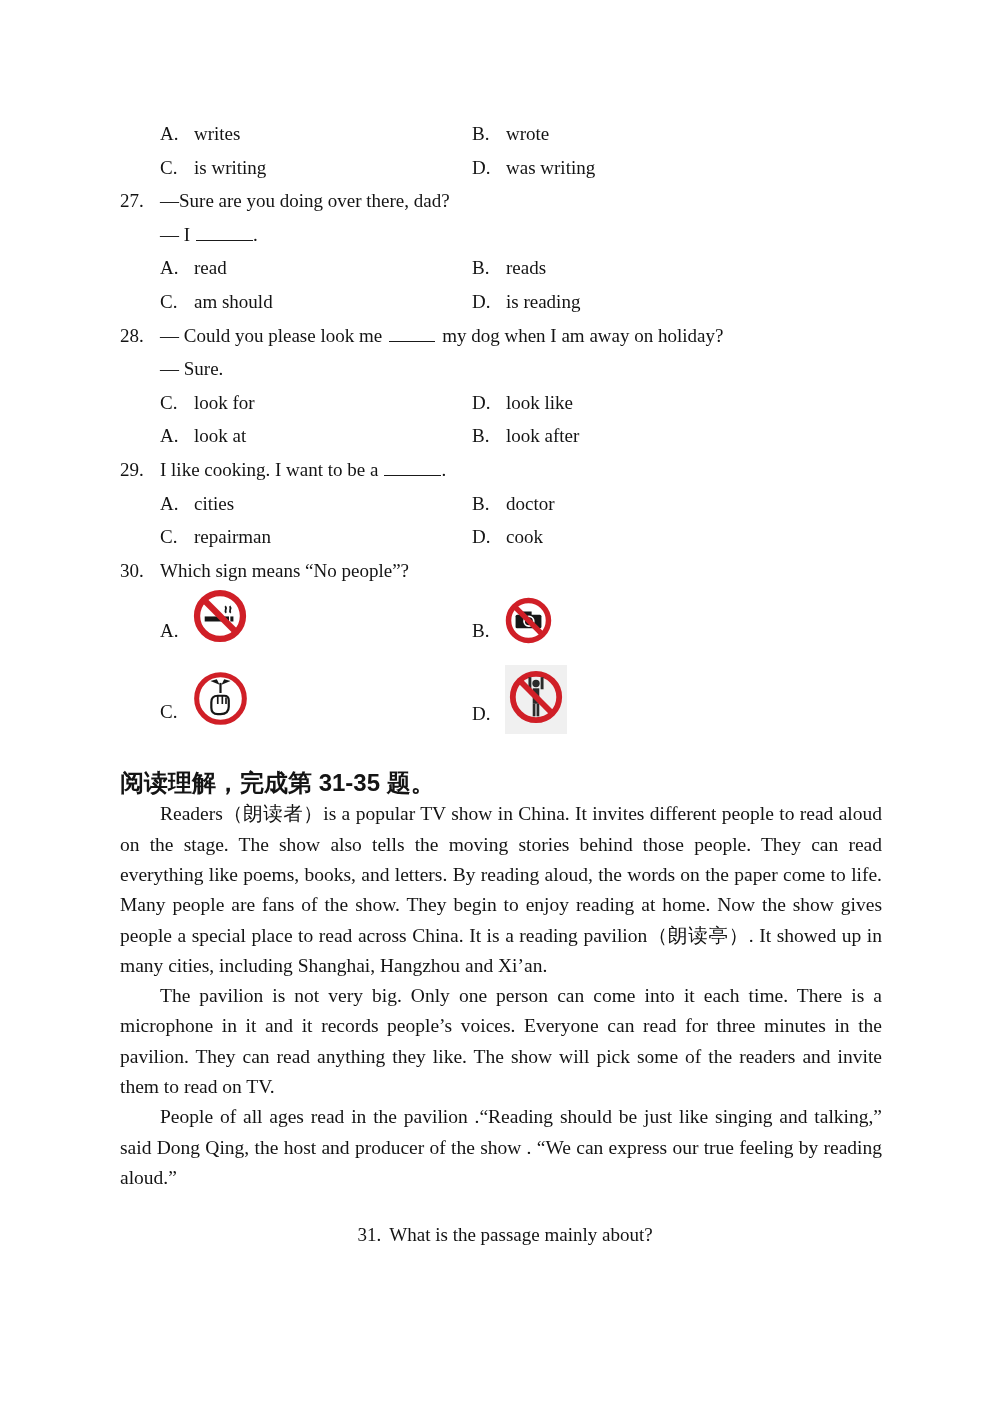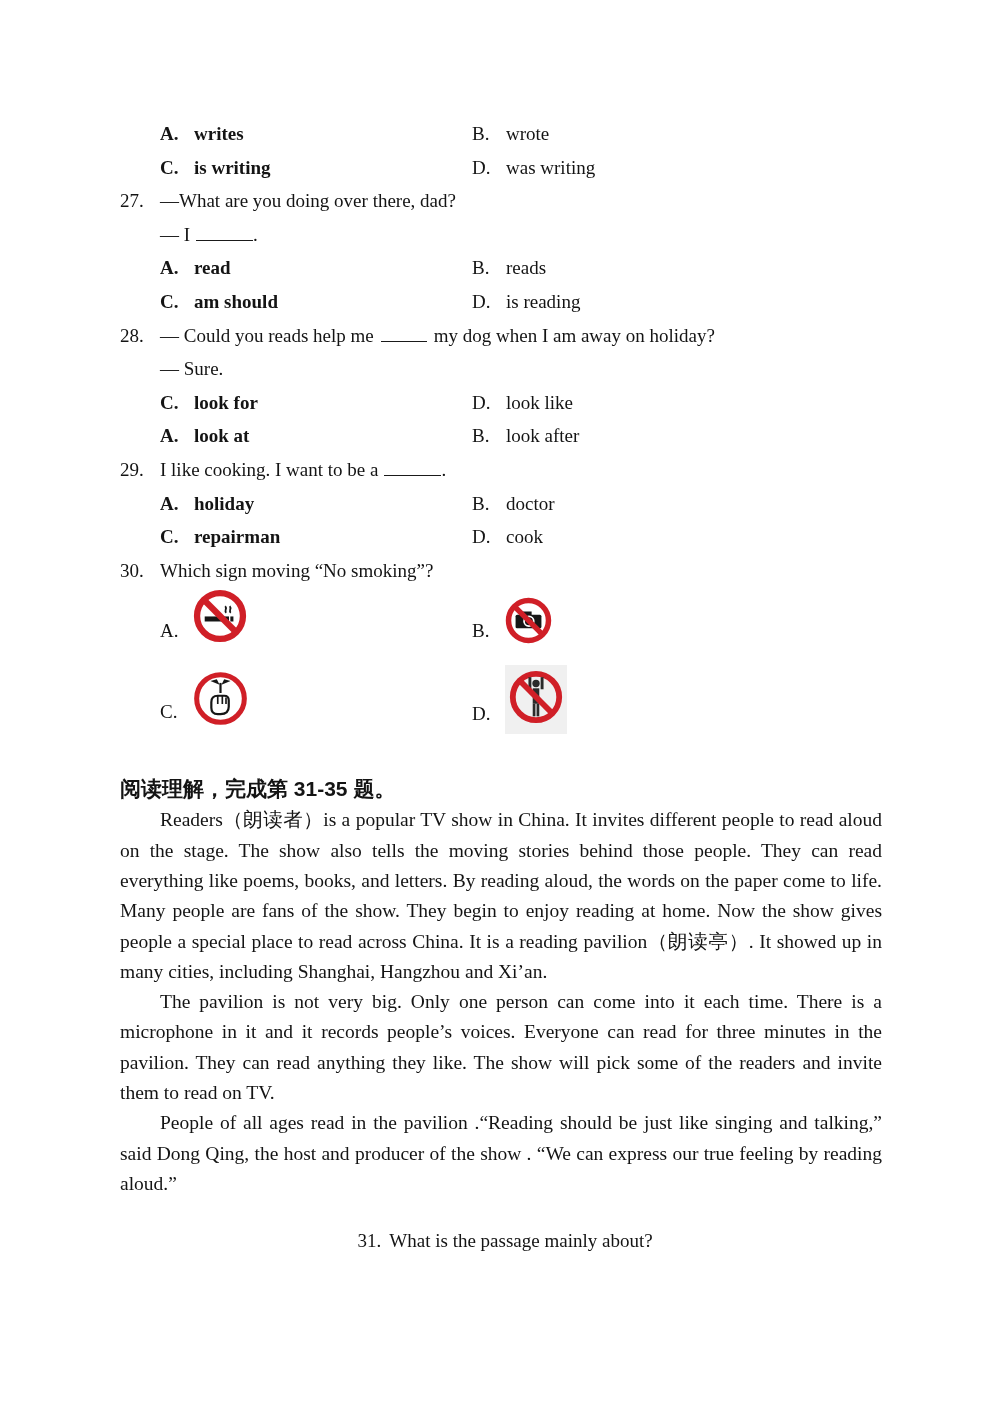--- a/index.html
+++ b/index.html
@@ -9,36 +9,36 @@
     overflow:hidden;
   }
   .content { position:absolute; left:120px; top:117px; width:762px; font-size:19px; }
 
   
   .mcq-line { height:33.6px; line-height:33.6px; white-space:nowrap; }
   .qnum  { display:inline-block; width:40px; }
   .indent{ margin-left:40px; }
   .opt-row { display:flex; }
   .opt   { display:inline-block; }
-  .opt.c1{ margin-left:40px; width:312px;font-weight:bold; }
+  .opt.c1{ margin-left:40px; width:312px; }
   .okey  { display:inline-block; width:34px; }
   .blank { display:inline-block; height:15px; border-bottom:1.6px solid #1a1a1a; vertical-align:baseline; }
   .w57 { width:57px; } .w46 { width:46px; margin:0 7px; } .gapl { margin-left:6px; }
 
   
   .sign-row { position:relative; }
   .sr1 { height:78px; } .sr2 { height:82px; }
   .sign-label { position:absolute; }
   .sign-icon  { position:absolute; }
   .dbg { background:#f0f0f0; padding:2px; }
 
   
   .reading-heading {
-    margin-top:26px; height:32px; line-height:32px;
-    font-weight:700; font-size:21px;
+    margin-top:20px; height:32px; line-height:32px;
+    font-weight:700; font-size:24px;
     font-family:"Liberation Sans","DejaVu Sans",sans-serif;
   }
   .passage p { margin:0; line-height:30.3px; text-align:justify; text-indent:40px; font-size:19.5px; }
   .u { text-underline-offset:4px; }
   .q31-line { margin-top:27px; height:30px; line-height:30px; white-space:nowrap;text-align:center; }
 </style>
 </head>
 <body>
 
 <div class="page">
@@ -47,63 +47,63 @@
     <div class="mcq-line opt-row">
       <span class="opt c1"><span class="okey">A.</span><span>writes</span></span>
       <span class="opt"><span class="okey">B.</span><span>wrote</span></span>
     </div>
     <div class="mcq-line opt-row">
       <span class="opt c1"><span class="okey">C.</span><span>is writing</span></span>
       <span class="opt"><span class="okey">D.</span><span>was writing</span></span>
     </div>
 
     <div class="mcq-line">
-      <span class="qnum">27.</span><span>—What are you doing over there, dad?</span>
+      <span class="qnum">27.</span><span>—Sure are you doing over there, dad?</span>
     </div>
     <div class="mcq-line">
       <span class="indent">— I</span><span class="blank w57 gapl"></span><span>.</span>
     </div>
     <div class="mcq-line opt-row">
       <span class="opt c1"><span class="okey">A.</span><span>read</span></span>
       <span class="opt"><span class="okey">B.</span><span>reads</span></span>
     </div>
     <div class="mcq-line opt-row">
       <span class="opt c1"><span class="okey">C.</span><span>am should</span></span>
       <span class="opt"><span class="okey">D.</span><span>is reading</span></span>
     </div>
 
     <div class="mcq-line">
-      <span class="qnum">28.</span><span>— Could you reads help me</span><span class="blank w46"></span><span>my dog when I am away on holiday?</span>
+      <span class="qnum">28.</span><span>— Could you please look me</span><span class="blank w46"></span><span>my dog when I am away on holiday?</span>
     </div>
     <div class="mcq-line">
       <span class="indent">— Sure.</span>
     </div>
     <div class="mcq-line opt-row">
       <span class="opt c1"><span class="okey">C.</span><span>look for</span></span>
       <span class="opt"><span class="okey">D.</span><span>look like</span></span>
     </div>
     <div class="mcq-line opt-row">
       <span class="opt c1"><span class="okey">A.</span><span>look at</span></span>
       <span class="opt"><span class="okey">B.</span><span>look after</span></span>
     </div>
 
     <div class="mcq-line">
       <span class="qnum">29.</span><span>I like cooking. I want to be a</span><span class="blank w57 gapl"></span><span>.</span>
     </div>
     <div class="mcq-line opt-row">
-      <span class="opt c1"><span class="okey">A.</span><span>holiday</span></span>
+      <span class="opt c1"><span class="okey">A.</span><span>cities</span></span>
       <span class="opt"><span class="okey">B.</span><span>doctor</span></span>
     </div>
     <div class="mcq-line opt-row">
       <span class="opt c1"><span class="okey">C.</span><span>repairman</span></span>
       <span class="opt"><span class="okey">D.</span><span>cook</span></span>
     </div>
 
     <div class="mcq-line">
-      <span class="qnum">30.</span><span>Which sign moving “No smoking”?</span>
+      <span class="qnum">30.</span><span>Which sign means “No people”?</span>
     </div>
 
     <div class="sign-row sr1">
       <span class="sign-label" style="left:40px; top:33px;">A.</span>
       <span class="sign-icon" style="left:73px; top:2px;">
         <svg width="54" height="54" viewBox="0 0 60 60">
           <circle cx="30" cy="30" r="25.5" fill="#ffffff" stroke="#d01f27" stroke-width="7"></circle>
           <path d="M37 26.5 c-3,-2 1.5,-4.5 -1.2,-7.5" stroke="#161616" stroke-width="2" fill="none"></path>
           <path d="M42 26.5 c-3,-2 1.5,-4.5 -1.2,-7.5" stroke="#161616" stroke-width="2" fill="none"></path>
           <rect x="13" y="30.5" width="27" height="5.6" fill="#161616"></rect>

